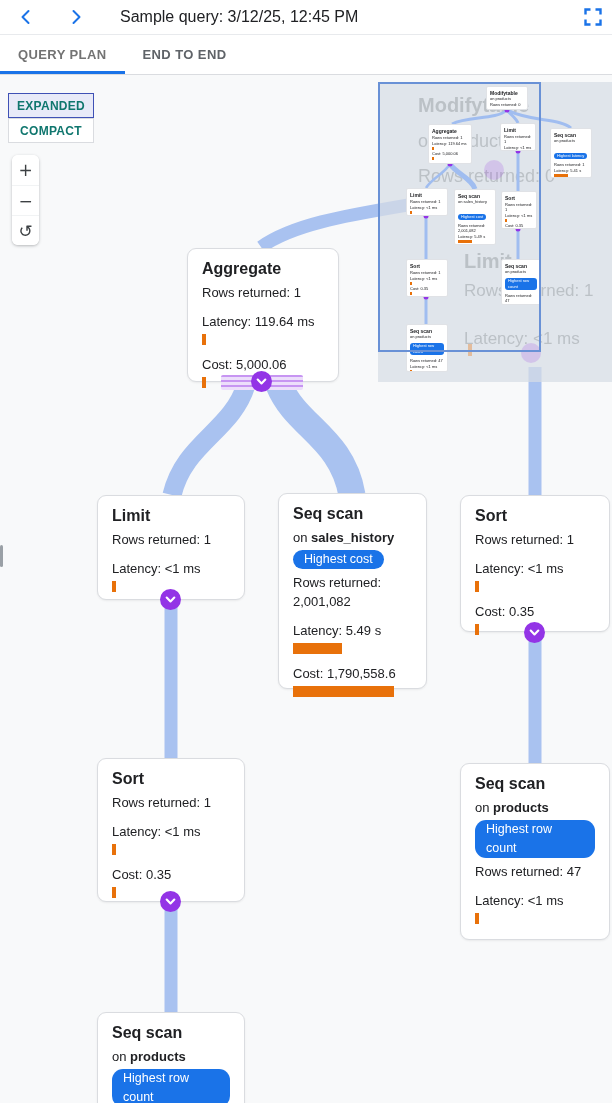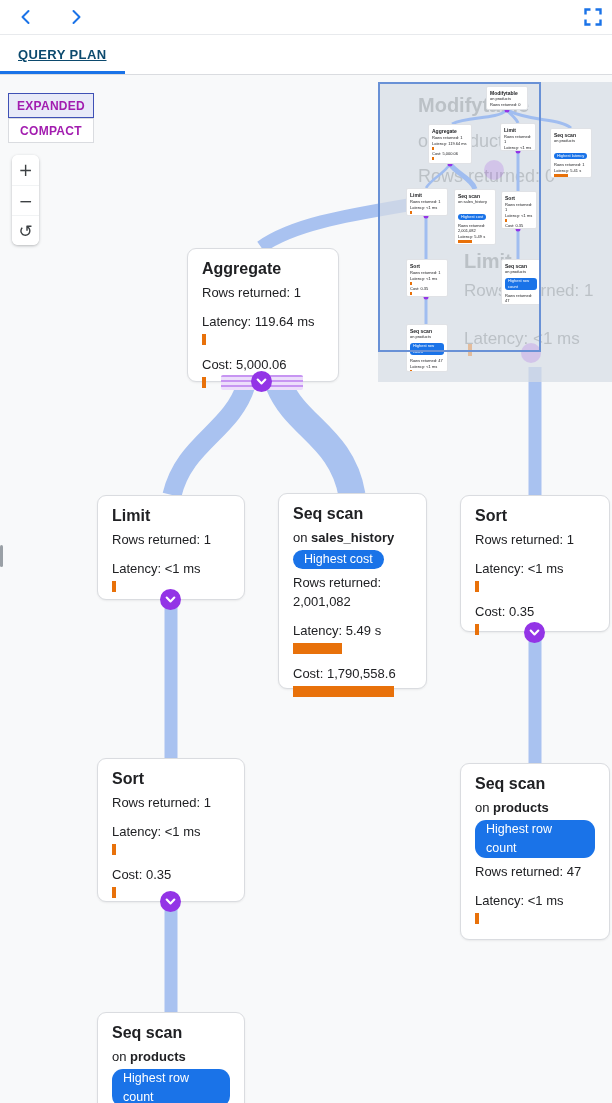--- a/index.html
+++ b/index.html
@@ -10,21 +10,21 @@
   .header { position:relative; height:35px; background:#fff; border-bottom:1px solid #e8eaed; }
   .nav-btn { position:absolute; top:7px; width:22px; height:22px; background:none; border:none; cursor:pointer; }
   .nav-prev { left:15px; } .nav-next { left:65px; }
   .hdr-title { position:absolute; left:120px; top:8px; font-size:16px; color:#202124; }
   .fs-btn { position:absolute; right:8px; top:7px; width:22px; height:22px; background:none; border:none; cursor:pointer; }
 
   
   .tabbar { position:relative; height:40px; background:#fff; border-bottom:1px solid #dadce0; display:flex; }
   .tab { position:relative; height:100%; padding:0 18px; display:flex; align-items:center;
     font-size:13px; font-weight:700; letter-spacing:.4px; color:#5f6368; background:none; border:none; cursor:pointer; }
-  .tab.active { color:#0c4a6e;text-decoration:underline; }
+  .tab.active { color:#737373; }
   .tab .underline { position:absolute; left:0; right:0; bottom:0; height:3px; background:#1a73e8; }
 
   
   .canvas { position:relative; width:612px; height:1028px; background:#f8f9fa; }
   #edges { position:absolute; left:0; top:0; z-index:1; }
 
   
   .node { position:absolute; z-index:3; background:#fff; border:1px solid #dadce0; border-radius:9px;
     padding:11px 14px; box-shadow:0 1px 2px rgba(60,64,67,.08); }
   .nt { font-size:16px; font-weight:700; margin-bottom:5px; }
@@ -39,21 +39,21 @@
   
   .connector { position:absolute; z-index:5; width:21px; height:21px; border-radius:50%;
     background:#9334e6; border:none; cursor:pointer; padding:0; }
   .connector svg { display:block; margin:0 auto; }
   .ribbon { position:absolute; z-index:4; width:82px; height:15px;
     background:repeating-linear-gradient(to bottom, #c795f2 0 2px, #ecdefb 2px 5px); border-radius:2px; }
 
   
   .vt { position:absolute; left:8px; top:18px; width:86px; z-index:8; }
   .vt button { display:block; width:100%; height:25px; font-size:12px; font-weight:700; letter-spacing:.3px;
-    color:#a21caf; background:#fff; border:1px solid #dadce0; cursor:pointer; font-family:inherit; }
+    color:#0f766e; background:#fff; border:1px solid #dadce0; cursor:pointer; font-family:inherit; }
   .vt button.active { background:#e8eaf8; border:1px solid #3f51b5; }
 
   
   .zp { position:absolute; left:12px; top:80px; width:27px; z-index:8; background:#fff; border-radius:6px;
     box-shadow:0 1px 3px rgba(60,64,67,.35); overflow:hidden; }
   .zp button { display:block; width:100%; height:30px; background:#fff; border:none; cursor:pointer;
     font-size:17px; color:#3c4043; font-family:"DejaVu Sans", sans-serif; }
   .zp button + button { border-top:1px solid #f1f3f4; }
 
   
@@ -90,33 +90,37 @@
         </svg>
     </span>
   </button>
   <button class="nav-btn nav-next">
     <span>
       <svg width="18" height="18" viewBox="0 0 18 18">
           <path d="M6.5 3 L12.5 9 L6.5 15" fill="none" stroke="#1a73e8" stroke-width="2" stroke-linecap="round" stroke-linejoin="round"></path>
         </svg>
     </span>
   </button>
+  <div class="hdr-title">Sample query: 3/12/25, 12:45 PM</div>
   <button class="fs-btn">
     <span>
       <svg width="18" height="18" viewBox="0 0 18 18">
           <path d="M1.5 6.5 V1.5 H6.5 M11.5 1.5 H16.5 V6.5 M16.5 11.5 V16.5 H11.5 M6.5 16.5 H1.5 V11.5" fill="none" stroke="#1a73e8" stroke-width="2.4"></path>
         </svg>
     </span>
   </button>
 </div>
 
 <div class="tabbar">
   <button class="tab active">
     <span>QUERY PLAN</span>
     <span class="underline"></span>
+  </button>
+  <button class="tab">
+    <span>END TO END</span>
   </button>
 </div>
 
 <div class="canvas">
 
   <svg id="edges" width="612" height="1028">
     <path d="M 420 128 C 350 140, 295 148, 261 172" stroke="#a9c2f0" stroke-width="13" fill="none"></path>
     <path d="M 246 310 C 232 356, 184 368, 172 420" stroke="#a9c2f0" stroke-width="19" fill="none"></path>
     <path d="M 279 310 C 296 352, 342 362, 352 420" stroke="#a9c2f0" stroke-width="27" fill="none"></path>
     <path d="M 535 292 L 535 421" stroke="#a9c2f0" stroke-width="13" fill="none"></path>

